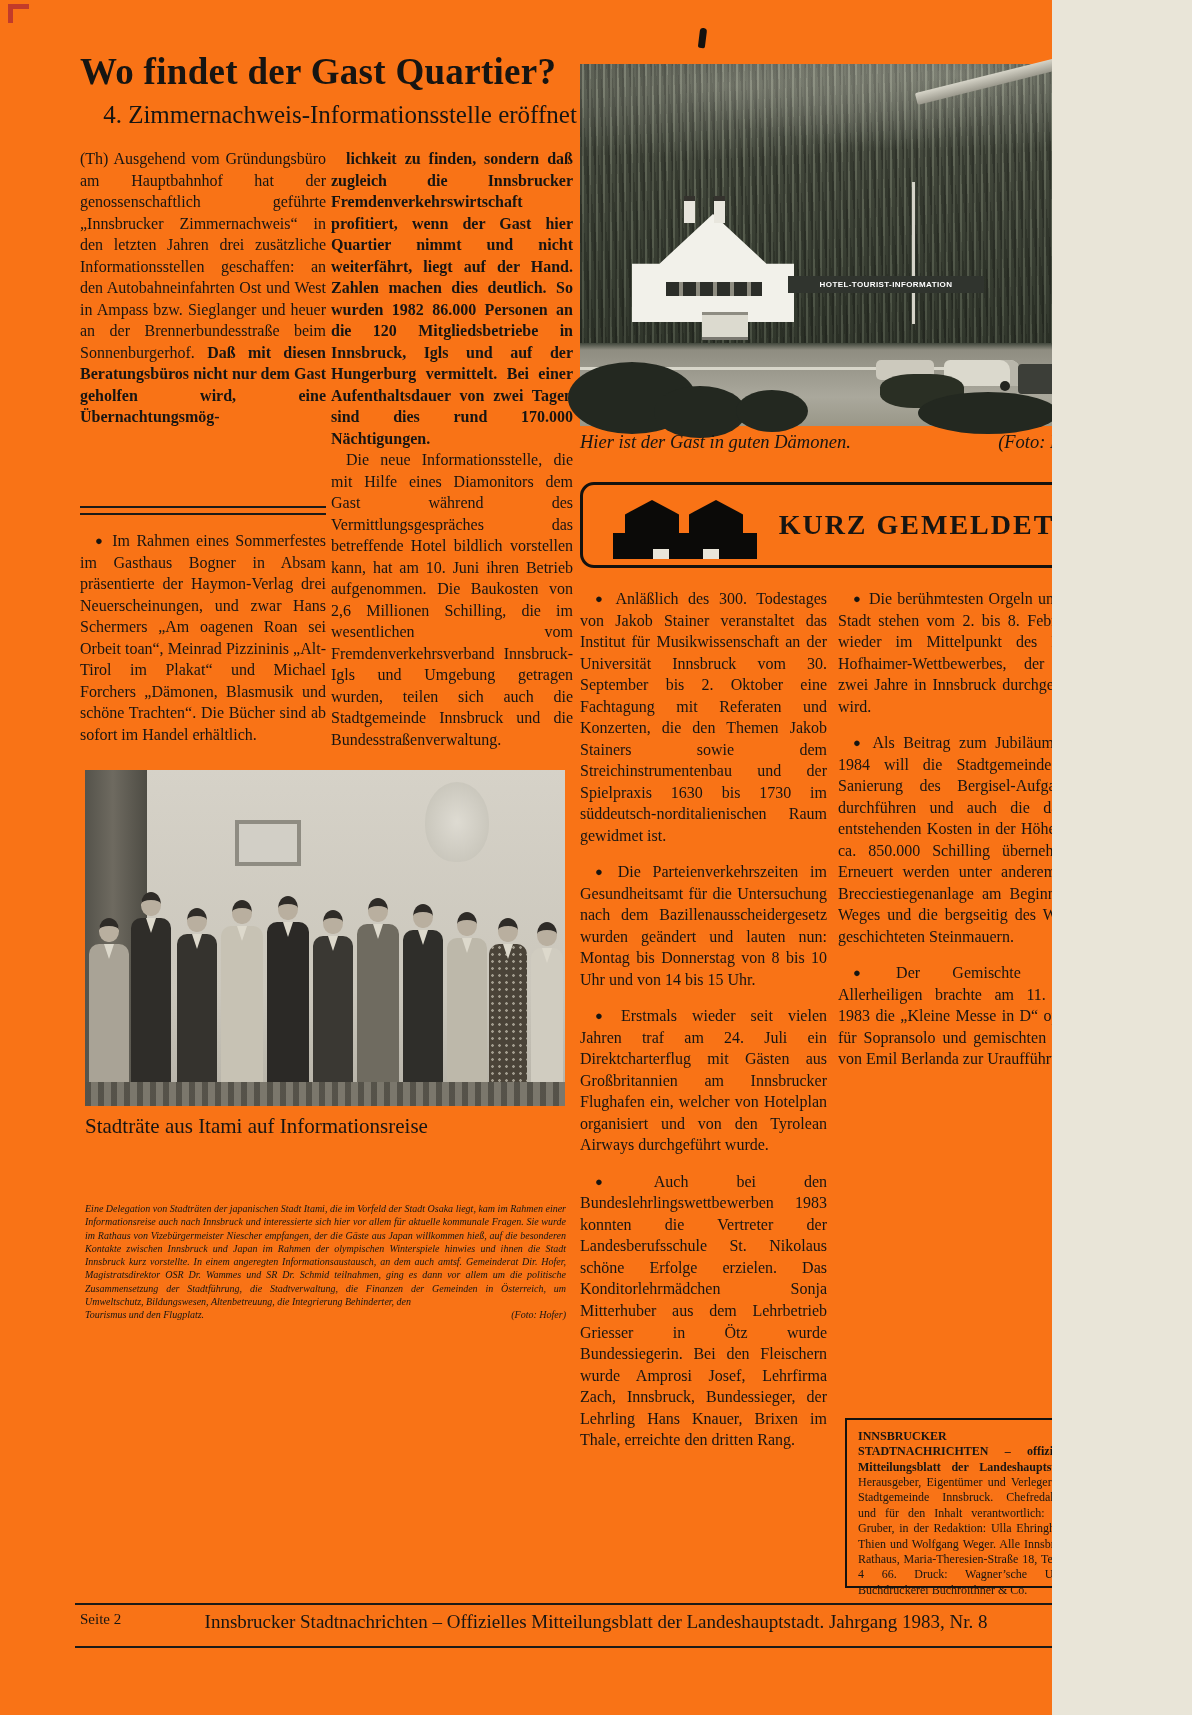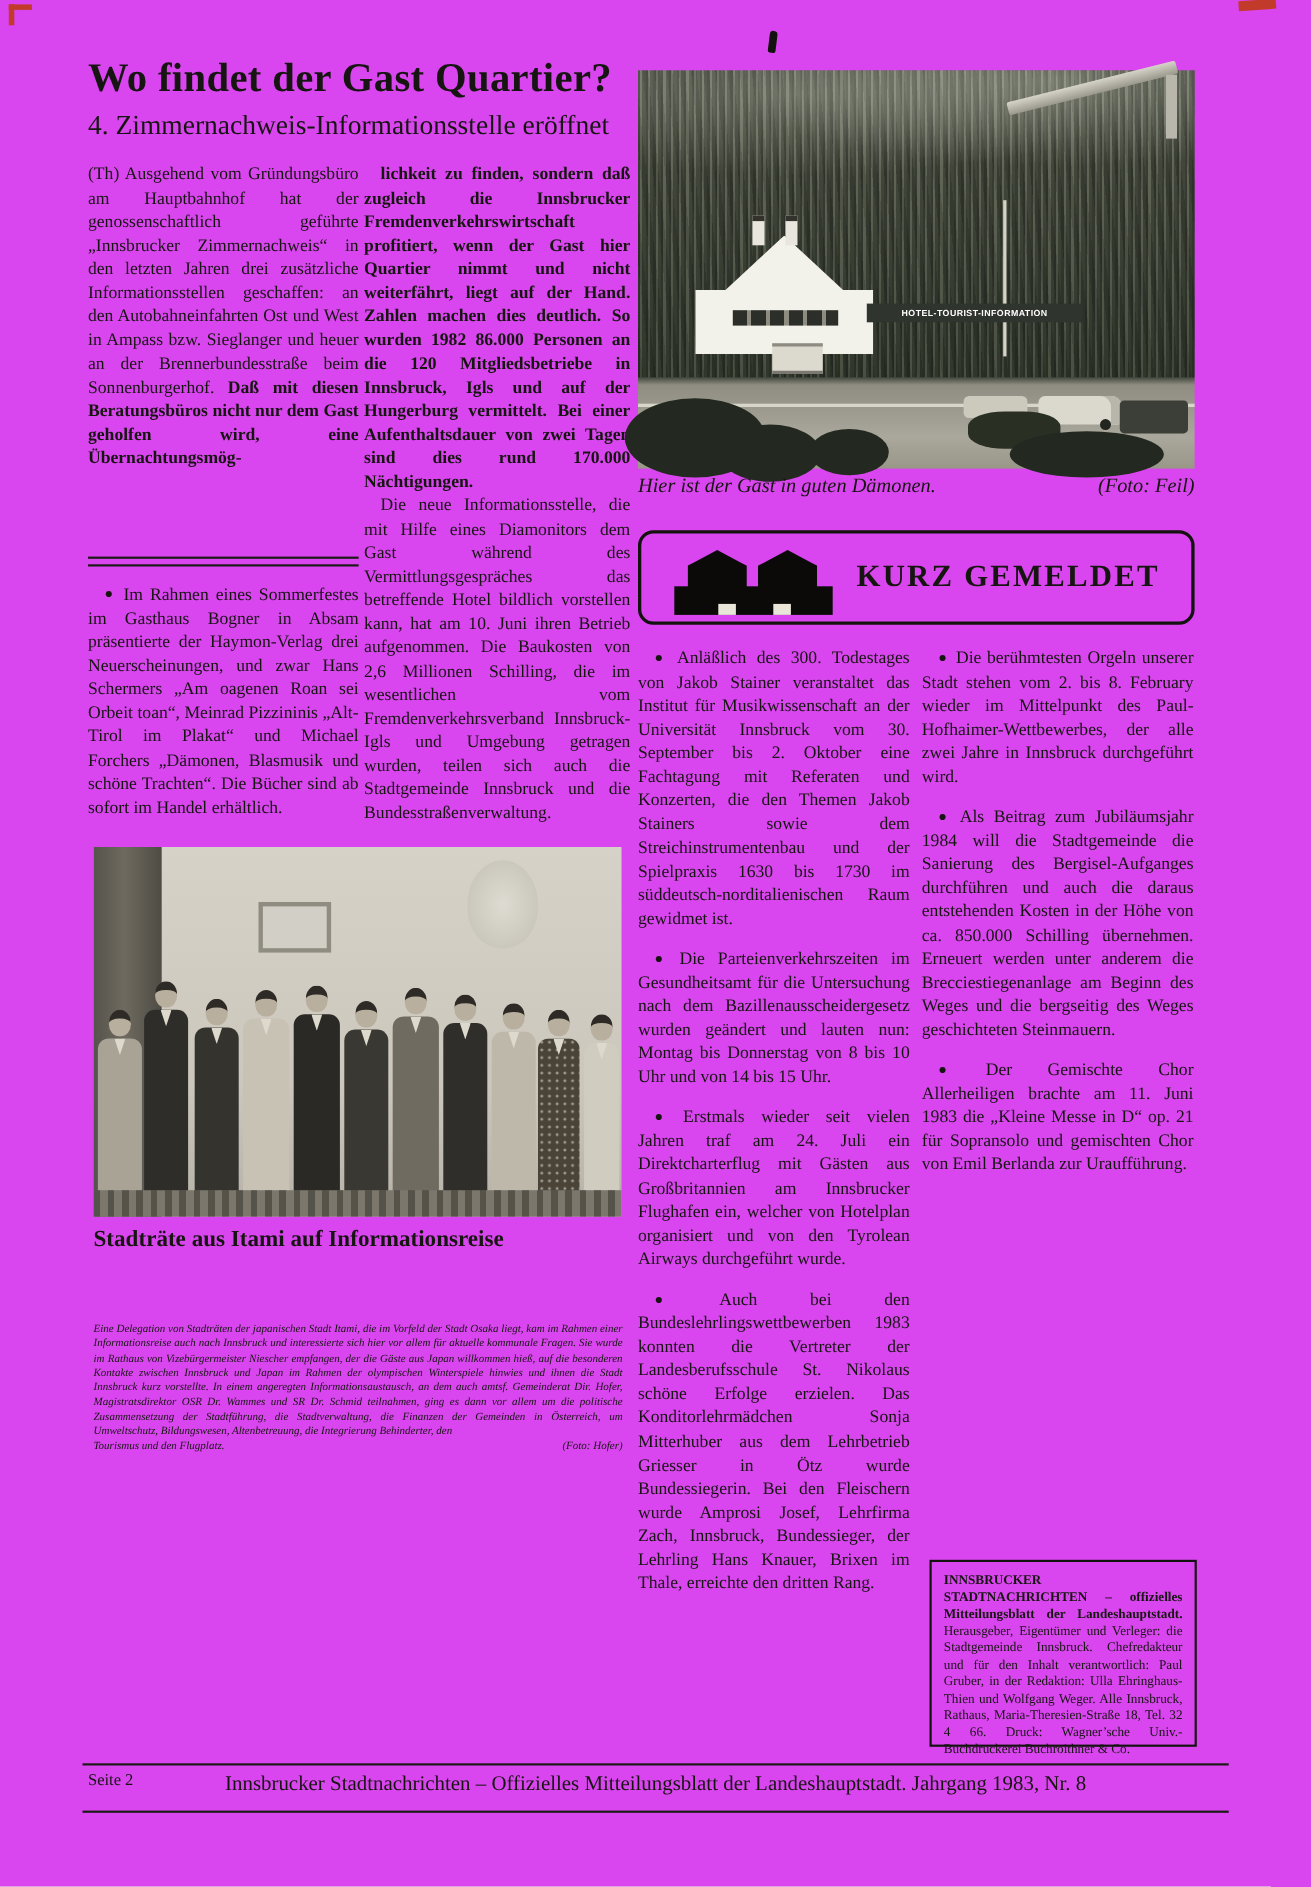--- a/index.html
+++ b/index.html
@@ -1,27 +1,27 @@
 <!DOCTYPE html>
 <html><head>
 <meta charset="utf-8">
 <style>
   html,body{margin:0;padding:0;background:#e9e5d8;}
-  .page{position:relative;width:1192px;height:1715px;background:#d946ef;
+  .page{position:relative;width:1052px;height:1715px;background:#f97316;
         font-family:"Liberation Serif","DejaVu Serif",serif;color:#171512;overflow:hidden;}
   .abs{position:absolute;}
 
   
   .crop-tl{left:8px;top:4px;width:16px;height:14px;border-left:5px solid #c23b2a;border-top:5px solid #c23b2a;}
   .crop-tr{left:1126px;top:0;width:34px;height:9px;background:#c23b2a;transform:rotate(-4deg);}
   .artifact{left:699px;top:28px;width:7px;height:20px;background:#14120f;border-radius:4px 4px 2px 2px;transform:rotate(7deg);}
 
   
   .title{left:80px;top:50px;width:520px;font-size:37px;font-weight:bold;letter-spacing:.3px;}
-  .subtitle{left:80px;top:101px;width:520px;font-size:25px;}
+  .subtitle{left:80px;top:101px;width:520px;font-size:25px;text-align:center;}
 
   
   .jtext{font-size:16px;line-height:1.345;text-align:justify;}
   .colA{left:80px;top:148px;width:246px;}
   .colB{left:331px;top:148px;width:242px;}
   .bold{font-weight:bold;}
   .rule-double{left:80px;top:506px;width:246px;height:5px;
                border-top:2px solid #1c1a17;border-bottom:2px solid #1c1a17;}
   .colA2{left:80px;top:530px;width:246px;}
   .indent{text-indent:15px;display:block;}
@@ -93,21 +93,21 @@
         border-radius:50% 50% 46% 46%;}
   .floor{left:0;bottom:0;width:100%;height:24px;background:#7b776c;
      background-image:repeating-linear-gradient(90deg,rgba(40,38,32,.45) 0 6px,transparent 6px 13px);}
   .person{position:absolute;bottom:12px;display:flex;flex-direction:column;align-items:center;}
   .hd{width:20px;height:24px;border-radius:50% 50% 45% 45%;background:#b9af9f;border-top:8px solid #2e2b27;box-sizing:border-box;}
   .bd{margin-top:2px;border-radius:10px 10px 2px 2px;position:relative;}
   .bd::before{content:"";position:absolute;left:50%;top:0;transform:translateX(-50%);
      width:10px;height:15px;background:#ddd9cc;clip-path:polygon(0 0,100% 0,50% 100%);}
 
   
-  .bheading{left:85px;top:1114px;width:481px;font-size:21px;font-weight:bold;}
+  .bheading{left:85px;top:1114px;width:481px;font-size:21px;font-weight:normal;}
   .bbody{left:85px;top:1202px;width:481px;font-size:10px;line-height:1.33;font-style:italic;text-align:justify;}
   .blast{display:flex;justify-content:space-between;font-style:italic;}
 
   
   .imp{left:845px;top:1418px;width:243px;height:170px;border:2px solid #14120f;box-sizing:border-box;
        padding:9px 11px;font-size:12px;line-height:1.28;text-align:justify;}
 
   
   .frule1{left:75px;top:1603px;width:1042px;height:2px;background:#1c1a17;}
   .frule2{left:75px;top:1646px;width:1042px;height:2px;background:#1c1a17;}

